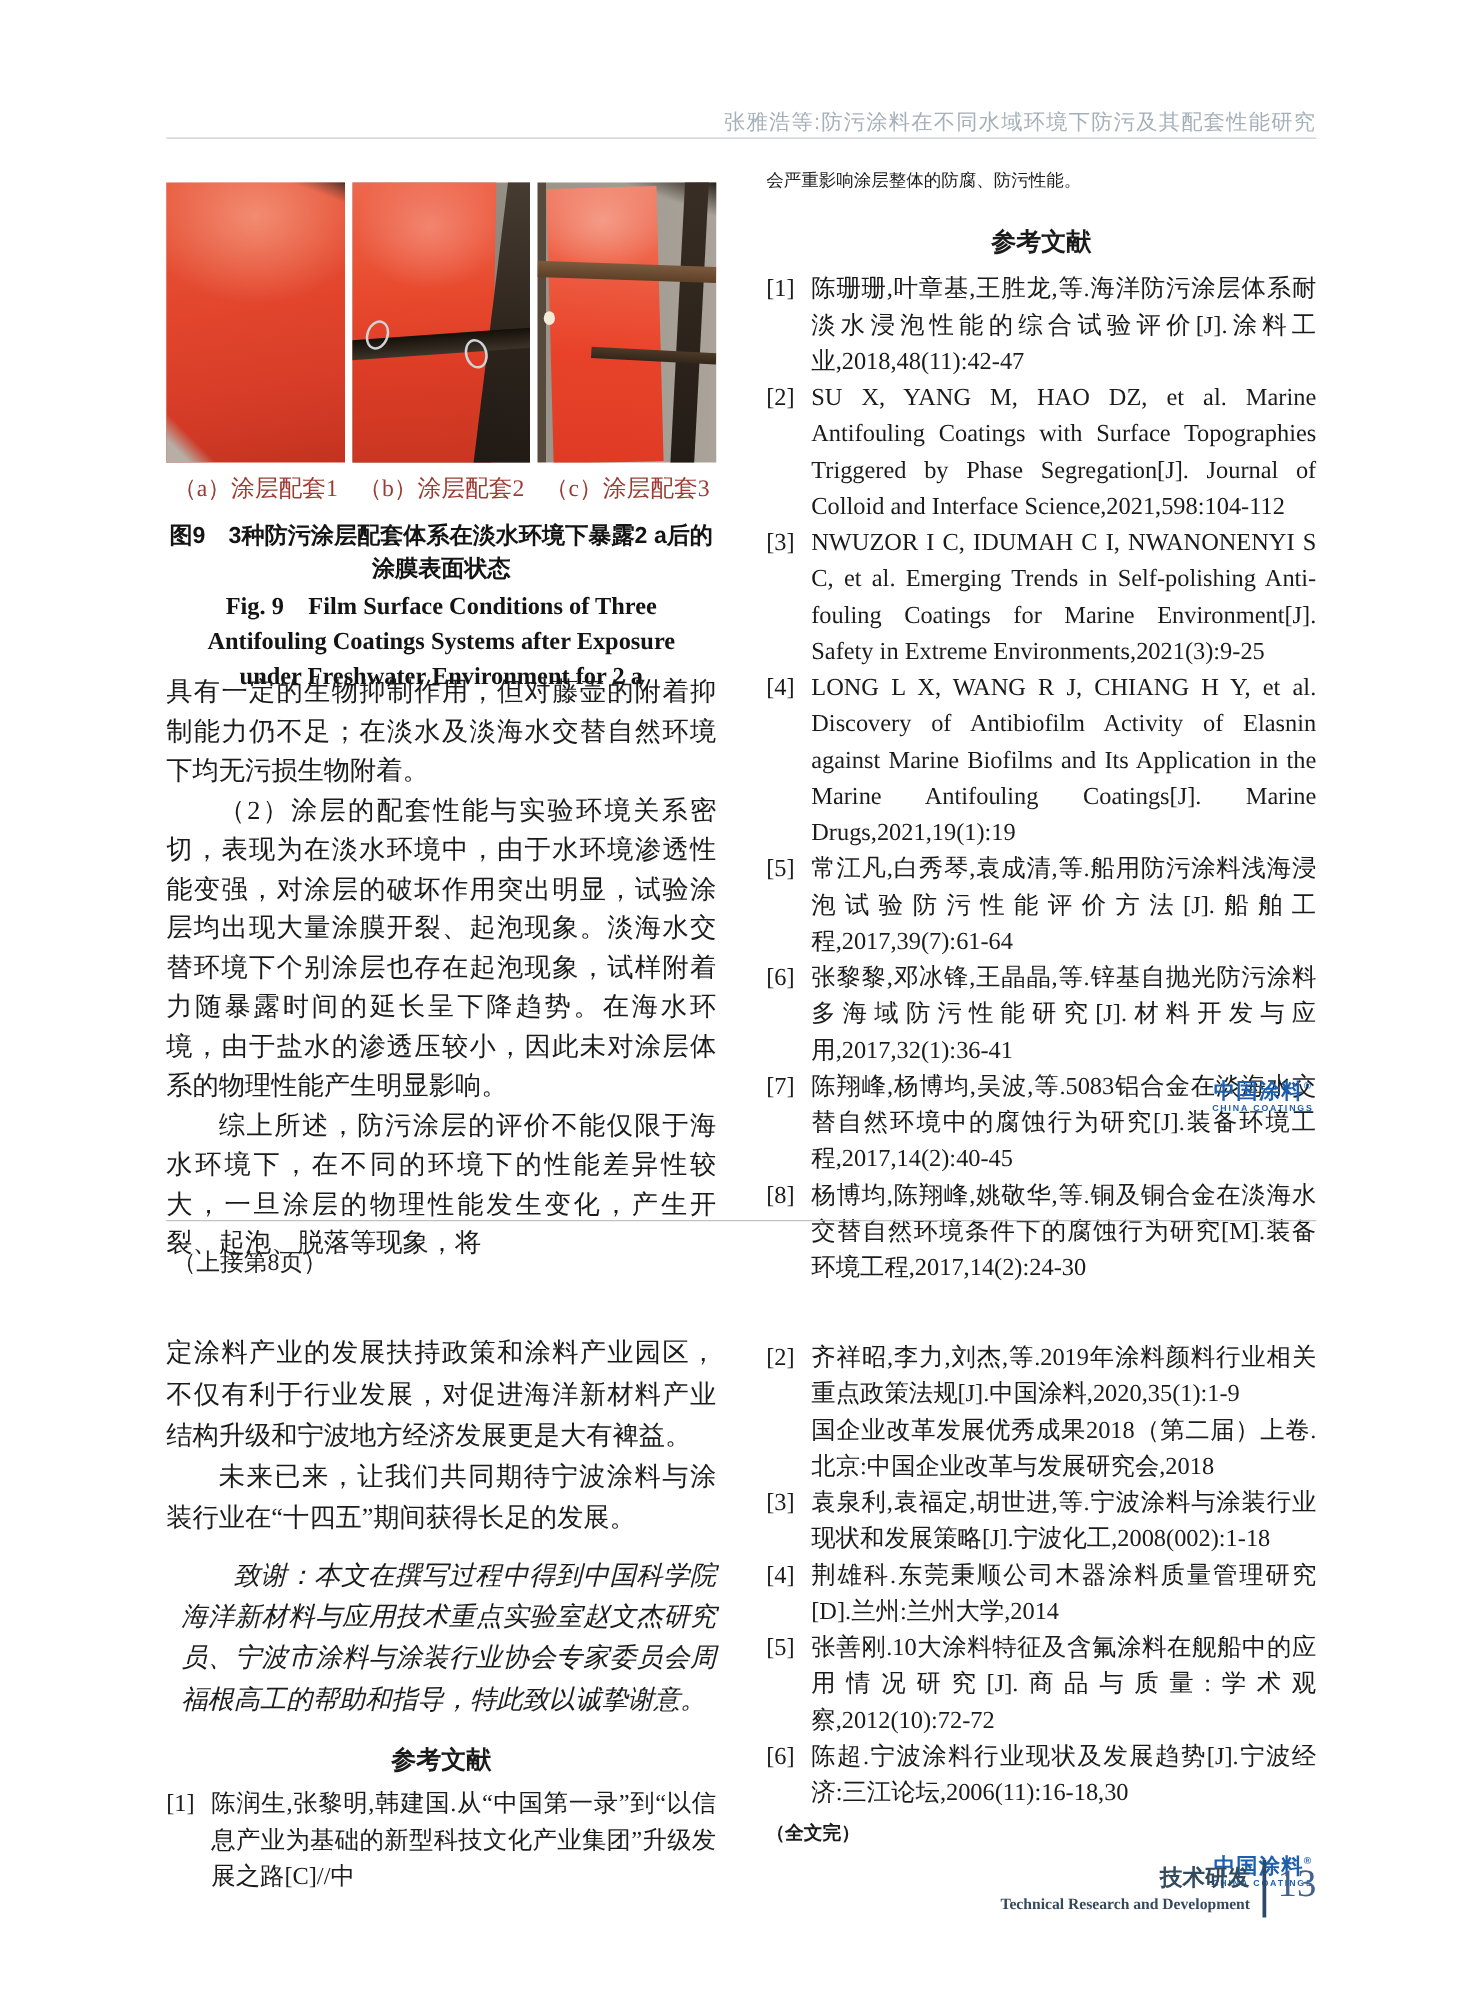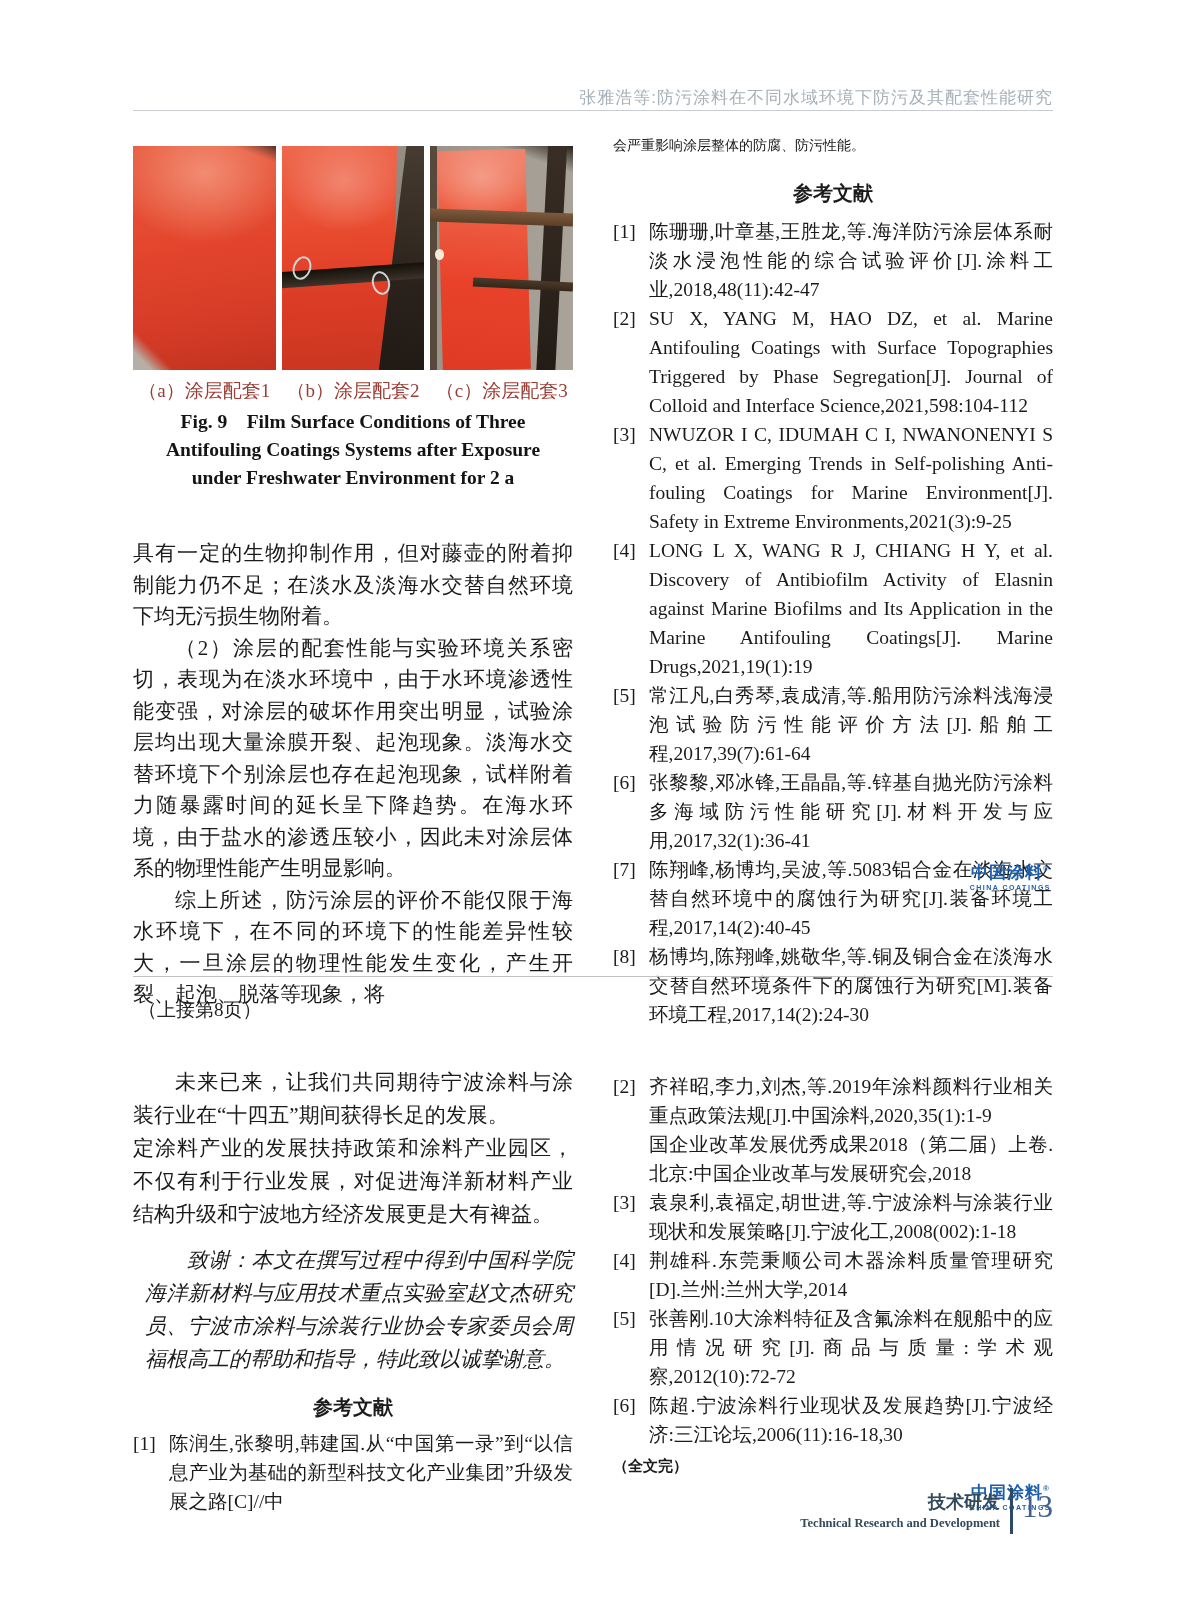--- a/index.html
+++ b/index.html
@@ -157,20 +157,21 @@
         <div class="rod"></div>
         <div class="rod2"></div>
         <div class="dot"></div>
       </div>
     </div>
     <div class="photo-labels">
       <div class="photo-label">（a）涂层配套1</div>
       <div class="photo-label">（b）涂层配套2</div>
       <div class="photo-label">（c）涂层配套3</div>
     </div>
+    <div class="fig-caption-zh">图9　3种防污涂层配套体系在淡水环境下暴露2 a后的涂膜表面状态</div>
     <div class="fig-caption-en">Fig. 9　Film Surface Conditions of Three Antifouling Coatings Systems after Exposure under Freshwater Environment for 2 a</div>
   </div>
 
   <div class="left-body">
     <p class="para">具有一定的生物抑制作用，但对藤壶的附着抑制能力仍不足；在淡水及淡海水交替自然环境下均无污损生物附着。</p>
     <p class="para indent">（2）涂层的配套性能与实验环境关系密切，表现为在淡水环境中，由于水环境渗透性能变强，对涂层的破坏作用突出明显，试验涂层均出现大量涂膜开裂、起泡现象。淡海水交替环境下个别涂层也存在起泡现象，试样附着力随暴露时间的延长呈下降趋势。在海水环境，由于盐水的渗透压较小，因此未对涂层体系的物理性能产生明显影响。</p>
     <p class="para indent">综上所述，防污涂层的评价不能仅限于海水环境下，在不同的环境下的性能差异性较大，一旦涂层的物理性能发生变化，产生开裂、起泡、脱落等现象，将</p>
   </div>
 
   <div class="right-col">
@@ -213,22 +214,22 @@
     <div class="logo logo-top">
       <div class="logo-zh"><span>中国涂料</span><sup>®</sup></div>
       <div class="logo-en">CHINA COATINGS</div>
     </div>
   </div>
 
   <div class="section-rule"></div>
   <div class="continued-note">（上接第8页）</div>
 
   <div class="bottom-left">
+    <p class="para">定涂料产业的发展扶持政策和涂料产业园区，不仅有利于行业发展，对促进海洋新材料产业结构升级和宁波地方经济发展更是大有裨益。</p>
     <p class="para indent">未来已来，让我们共同期待宁波涂料与涂装行业在“十四五”期间获得长足的发展。</p>
-    <p class="para">定涂料产业的发展扶持政策和涂料产业园区，不仅有利于行业发展，对促进海洋新材料产业结构升级和宁波地方经济发展更是大有裨益。</p>
     <p class="para indent ack">致谢：本文在撰写过程中得到中国科学院海洋新材料与应用技术重点实验室赵文杰研究员、宁波市涂料与涂装行业协会专家委员会周福根高工的帮助和指导，特此致以诚挚谢意。</p>
     <div class="bottom-refs-heading">参考文献</div>
     <div class="ref">
       <span class="ref-num">[1]</span>
       <span>陈润生,张黎明,韩建国.从“中国第一录”到“以信息产业为基础的新型科技文化产业集团”升级发展之路[C]//中</span>
     </div>
   </div>
 
   <div class="bottom-right">
     <div class="ref">

